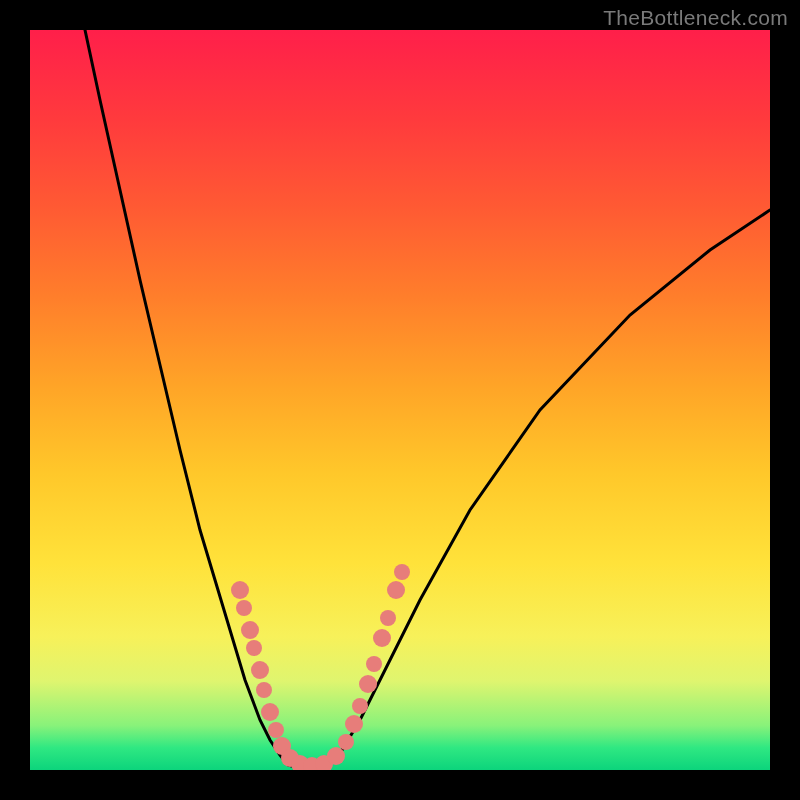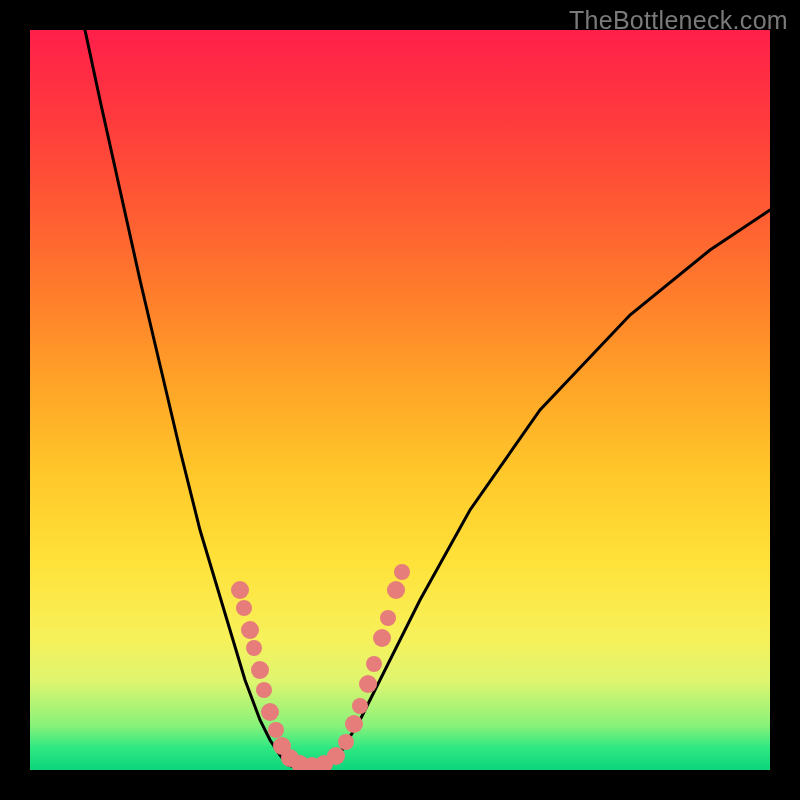--- a/index.html
+++ b/index.html
@@ -36,21 +36,21 @@
       #88f27a 94%,
       #2fe882 97%,
       #0cd47c 100%
     );
   }
   .watermark {
     position: absolute;
     top: 6px;
     right: 12px;
     color: #7a7a7a;
-    font-size: 25px;
+    font-size: 21px;
     font-weight: 400;
     letter-spacing: 0.3px;
     user-select: none;
   }
   svg.curve-svg {
     position: absolute;
     left: 0;
     top: 0;
     width: 740px;
     height: 740px;

